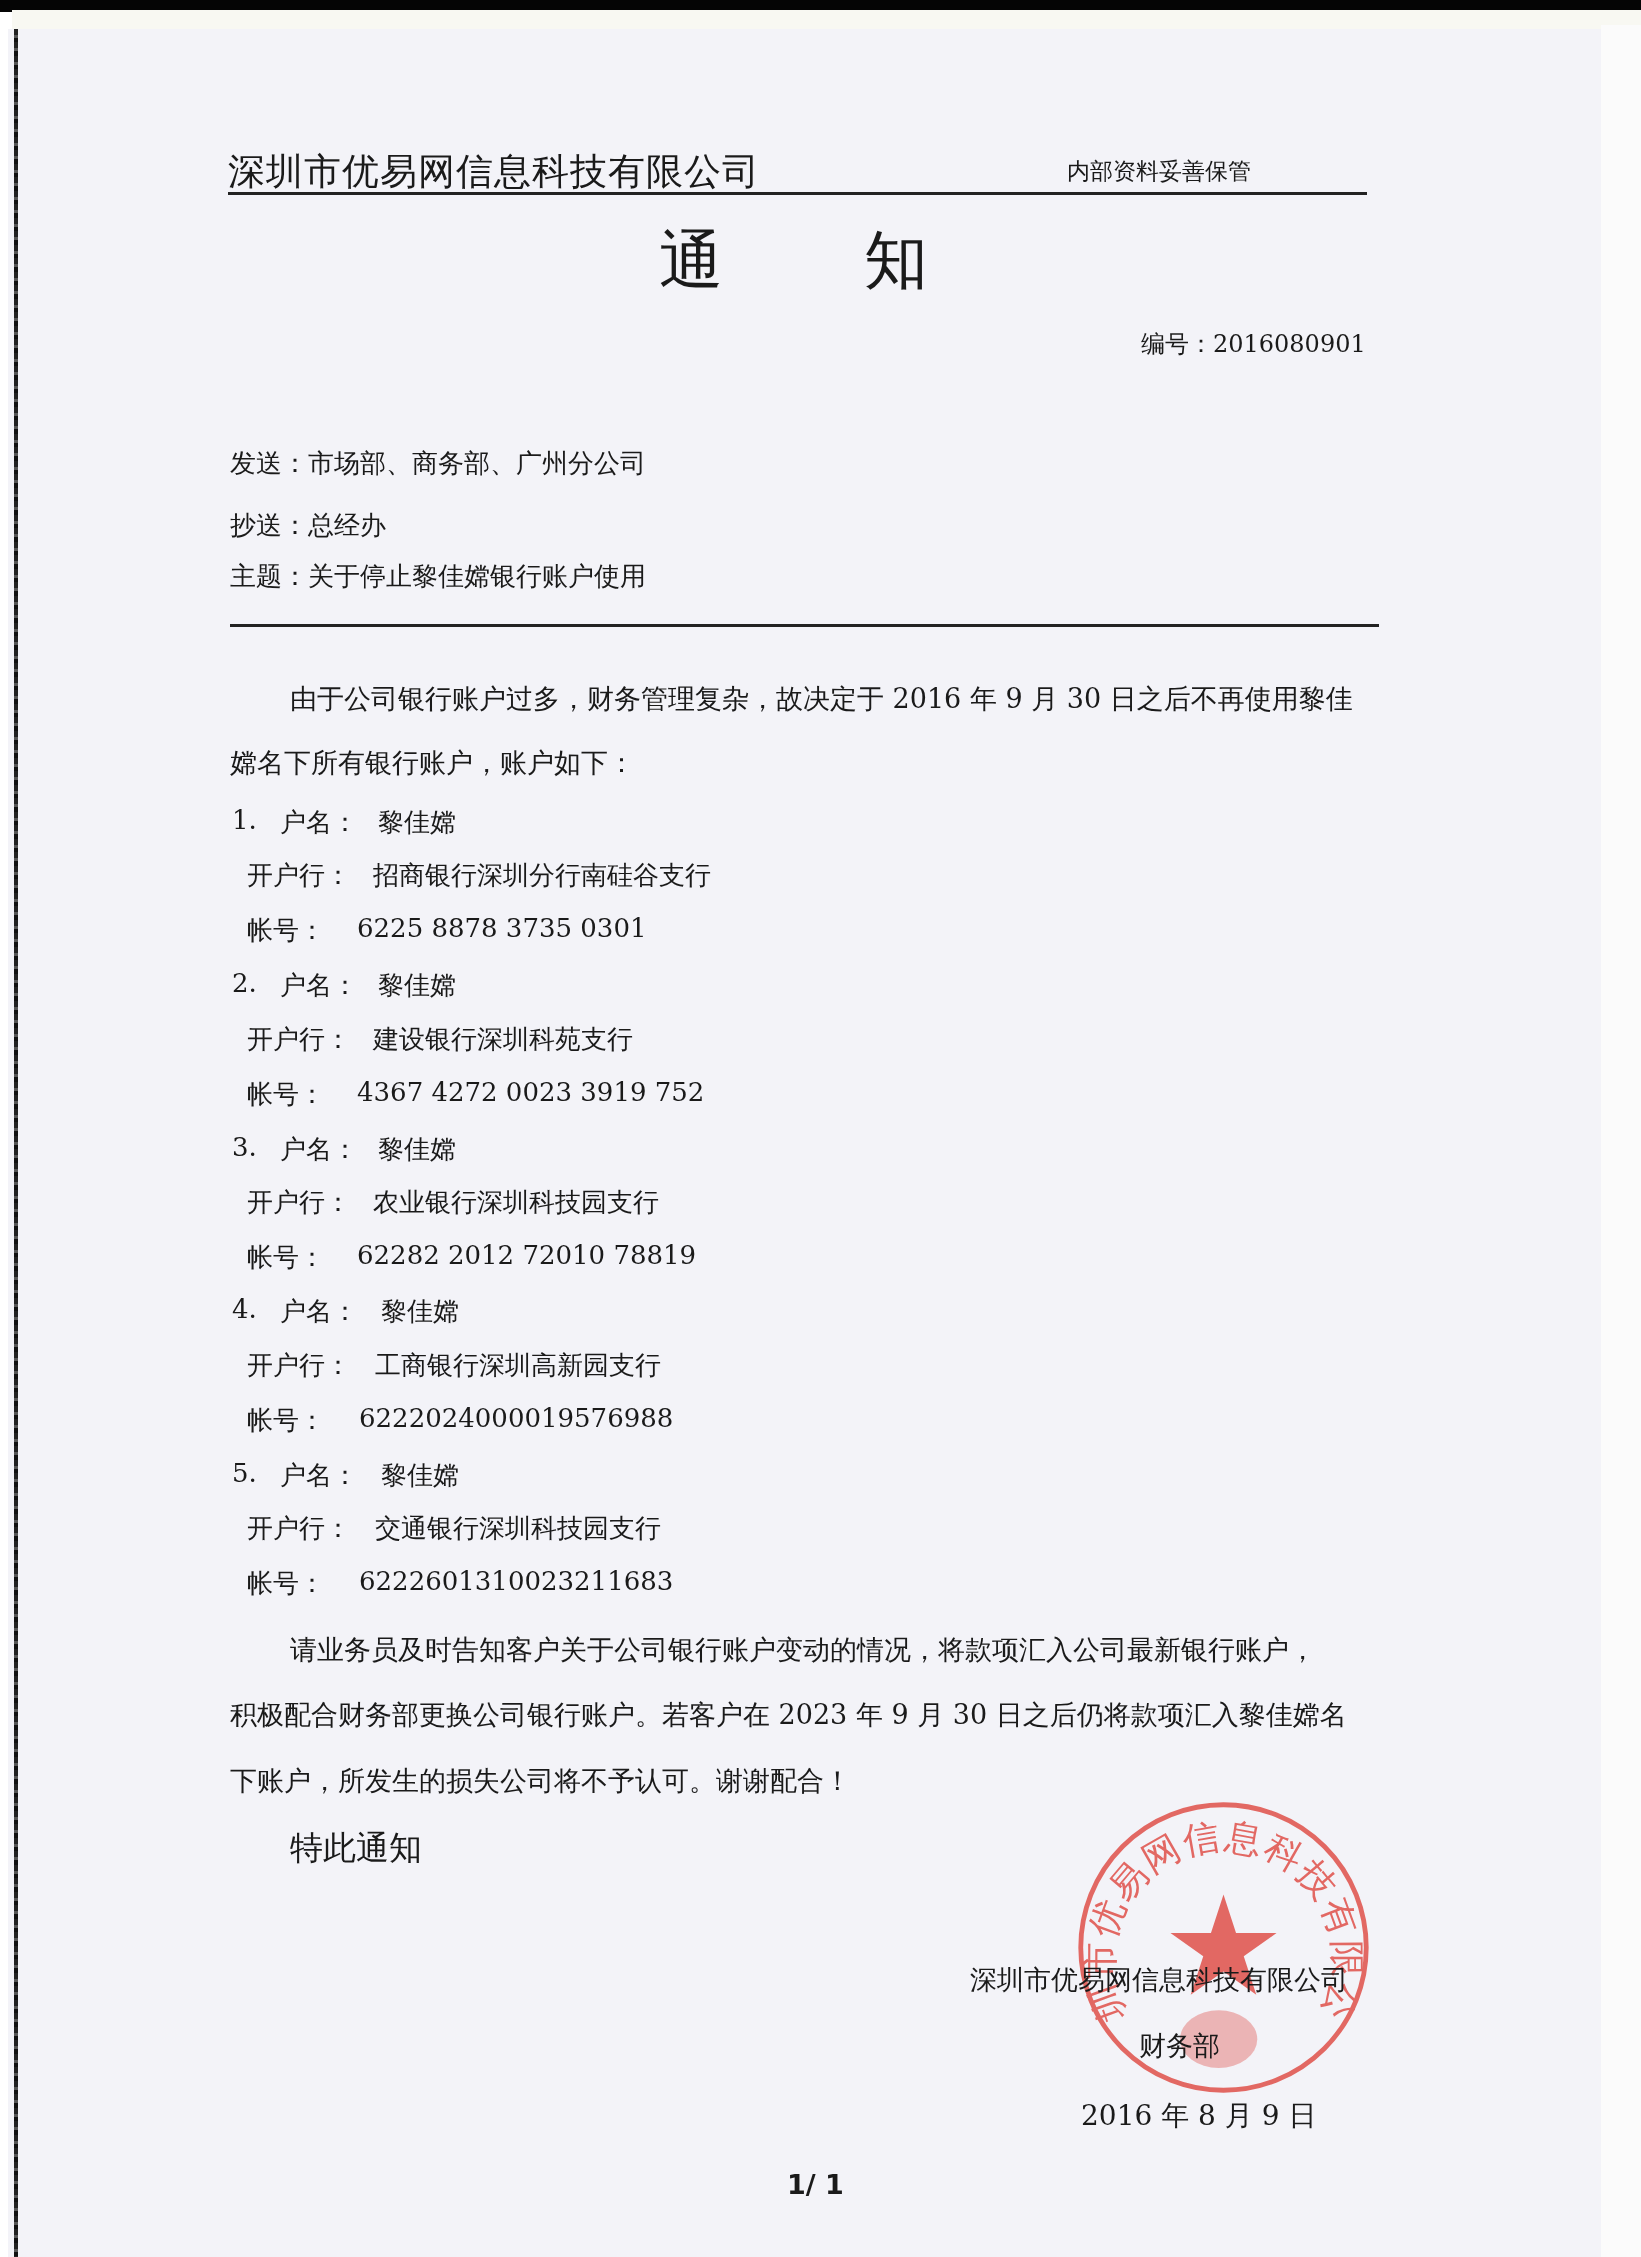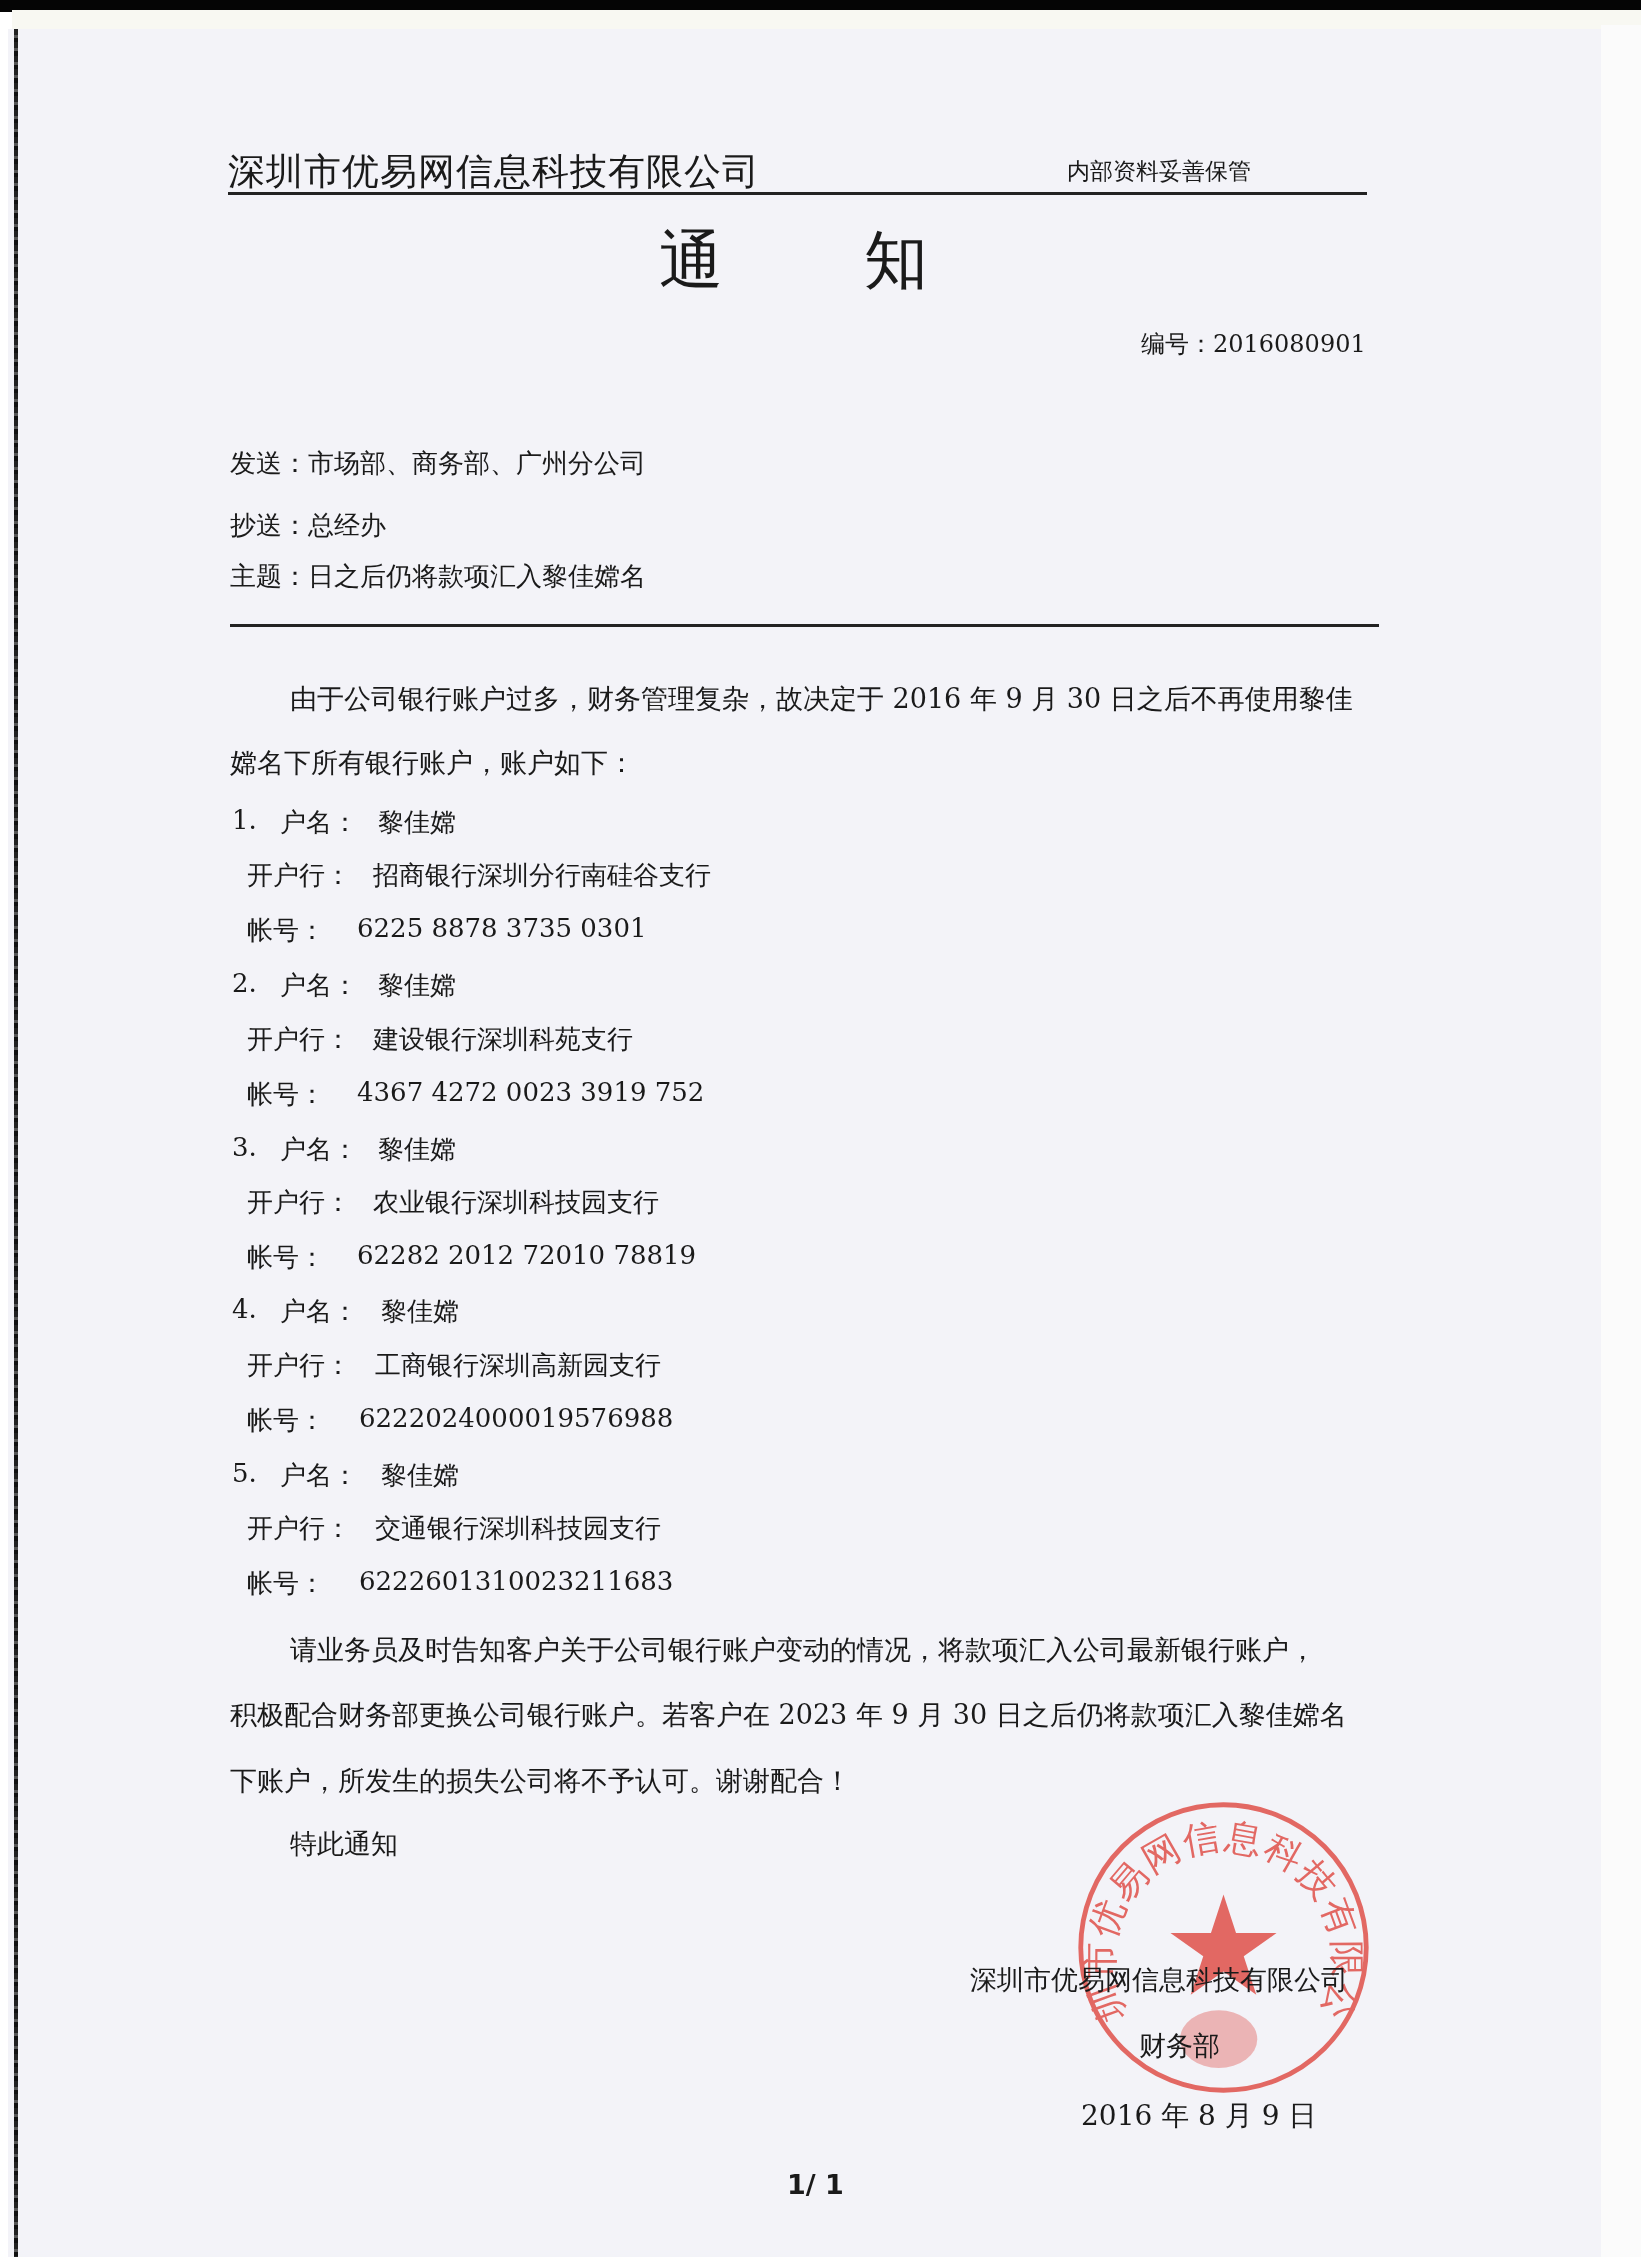--- a/index.html
+++ b/index.html
@@ -40,21 +40,21 @@
     .p1a { left: 290px; top: 681px; }
     .p1b { top: 745px; }
 
     .acc-num { font-size: 26px; }
     .acc-label { font-size: 26px; }
     .acc-val { font-size: 26px; }
 
     .p2a { left: 290px; top: 1632px; }
     .p2b { top: 1697px; }
     .p2c { top: 1763px; }
-    .closing { left: 290px; top: 1826px; font-size: 27px; }
+    .closing { left: 290px; top: 1826px; font-size: 33px; }
 
     .sign-company { left: 970px; top: 1962px; font-size: 27px; font-family: "DejaVu Sans", "Liberation Sans", sans-serif; z-index: 3; }
     .sign-dept { left: 1139px; top: 2028px; font-size: 27px; font-family: "DejaVu Sans", "Liberation Sans", sans-serif; z-index: 3; }
     .sign-date { left: 1081px; top: 2097px; font-size: 28px; z-index: 3; }
 
     .seal { position: absolute; left: 1074px; top: 1798px; width: 299px; height: 299px; z-index: 2; opacity: 0.85; }
 
     .page-num { left: 787px; top: 2169px; font-size: 27px; font-weight: bold; font-family: "DejaVu Sans", "Liberation Sans", sans-serif; }
   </style>
 </head>
@@ -70,21 +70,21 @@
 <div class="abs internal-note">内部资料妥善保管</div>
 <div class="abs header-rule"></div>
 
 <div class="abs doc-title t1">通</div>
 <div class="abs doc-title t2">知</div>
 
 <div class="abs doc-number">编号：2016080901</div>
 
 <div class="abs meta send">发送：市场部、商务部、广州分公司</div>
 <div class="abs meta cc">抄送：总经办</div>
-<div class="abs meta subject">主题：日之后仍将款项汇入黎佳嫦名</div>
+<div class="abs meta subject">主题：关于停止黎佳嫦银行账户使用</div>
 <div class="abs meta-rule"></div>
 
 <div class="abs para p1a">由于公司银行账户过多，财务管理复杂，故决定于 2016 年 9 月 30 日之后不再使用黎佳</div>
 <div class="abs para p1b">嫦名下所有银行账户，账户如下：</div>
 
 <div>
 
   <div>
     <span class="abs acc-num" style="left:232px;top:805px;">1.</span>
     <span class="abs acc-label" style="left:280px;top:805px;">户名：</span>

